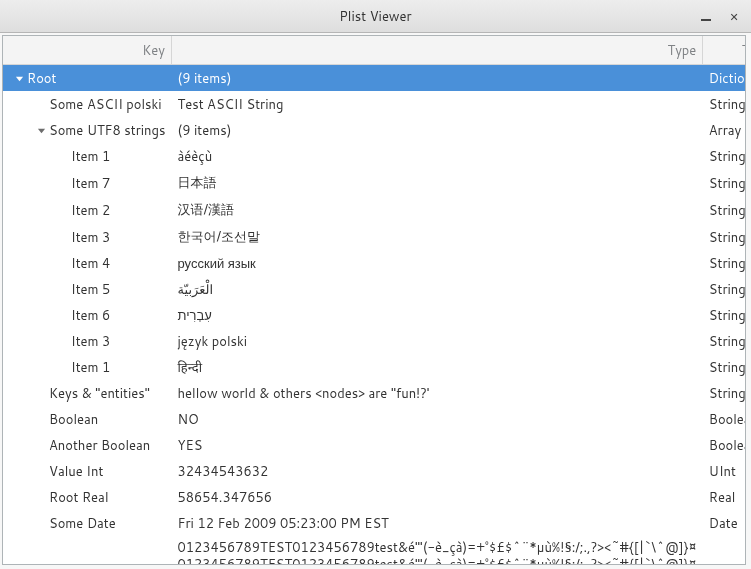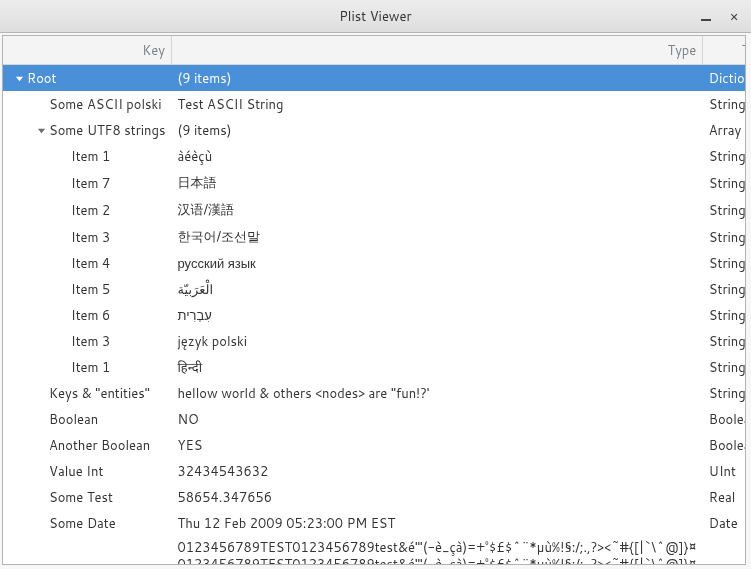--- a/index.html
+++ b/index.html
@@ -223,27 +223,27 @@
             <td class="key-cell"><span class="indent" style="width:26px"></span><span class="exp"></span><span>Another Boolean</span></td>
             <td>YES</td>
             <td>Boolean</td>
           </tr>
           <tr>
             <td class="key-cell"><span class="indent" style="width:26px"></span><span class="exp"></span><span>Value Int</span></td>
             <td>32434543632</td>
             <td>UInt</td>
           </tr>
           <tr>
-            <td class="key-cell"><span class="indent" style="width:26px"></span><span class="exp"></span><span>Some Test</span></td>
+            <td class="key-cell"><span class="indent" style="width:26px"></span><span class="exp"></span><span>Root Real</span></td>
             <td>58654.347656</td>
             <td>Real</td>
           </tr>
           <tr>
             <td class="key-cell"><span class="indent" style="width:26px"></span><span class="exp"></span><span>Some Date</span></td>
-            <td>Thu 12 Feb 2009 05:23:00 PM EST</td>
+            <td>Fri 12 Feb 2009 05:23:00 PM EST</td>
             <td>Date</td>
           </tr>
           <tr>
             <td class="key-cell"><span class="indent" style="width:26px"></span><span class="exp"></span><span></span></td>
             <td class="big-text">0123456789TEST0123456789test&amp;é"'(-è_çà)=+°$£$^¨*µù%!§:/;.,?&gt;&lt;~#{[|`\^@]}¤
 0123456789TEST0123456789test&amp;é"'(-è_çà)=+°$£$^¨*µù%!§:/;.,?&gt;&lt;~#{[|`\^@]}¤
 0123456789TEST0123456789test&amp;é"'(-è_çà)=+°$£$^¨*µù%!§:/;.,?&gt;&lt;~#{[|`\^@]}¤
 0123456789TEST0123456789test&amp;é"'(-è_çà)=+°$£$^¨*µù%!§:/;.,?&gt;&lt;~#{[|`\^@]}¤</td>
             <td></td>
           </tr>

